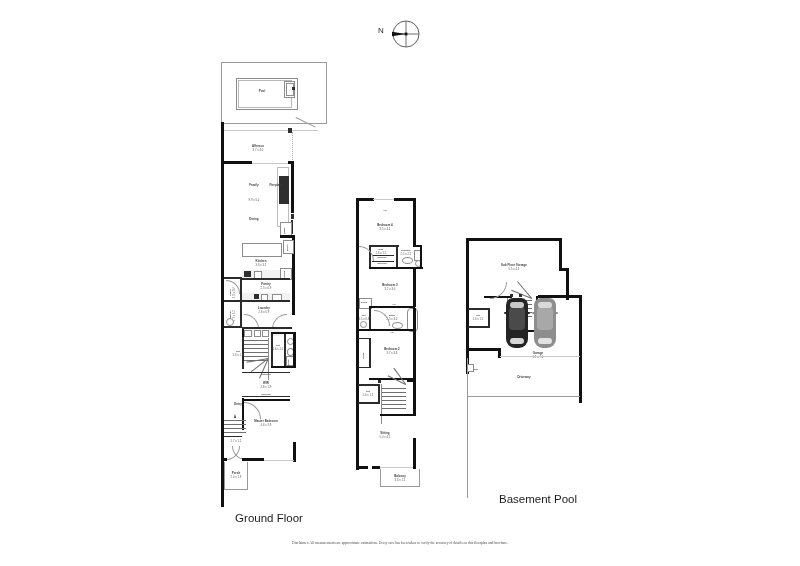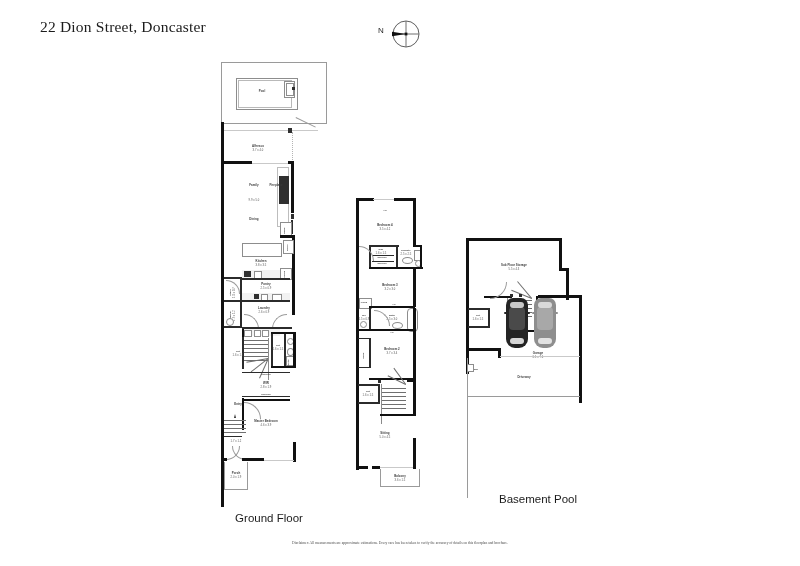--- a/index.html
+++ b/index.html
@@ -77,21 +77,20 @@
     transform:translateX(-50%);
     font-family:"Liberation Serif",serif;
     font-size:3.6px;color:#4a4a4a;white-space:nowrap;
   }
 </style>
 </head>
 <body>
 
 <div id="stage">
 
-  <div class="title">22 Dion Street, Doncaster</div>
 
   <div class="compass">
     <svg width="48" height="44" viewBox="0 0 48 44">
       <circle cx="28" cy="22" r="13" fill="#ffffff" stroke="#5e5e5e" stroke-width="1"></circle>
       <line x1="28" y1="9" x2="28" y2="35" stroke="#6e6e6e" stroke-width="1"></line>
       <line x1="15" y1="22" x2="41" y2="22" stroke="#6e6e6e" stroke-width="1"></line>
       <polygon points="28,22 14,19.8 14,24.2" fill="#111111"></polygon>
       <rect x="26.6" y="20.6" width="2.8" height="2.8" fill="#111111"></rect>
     </svg>
     <span class="nlab">N</span>

